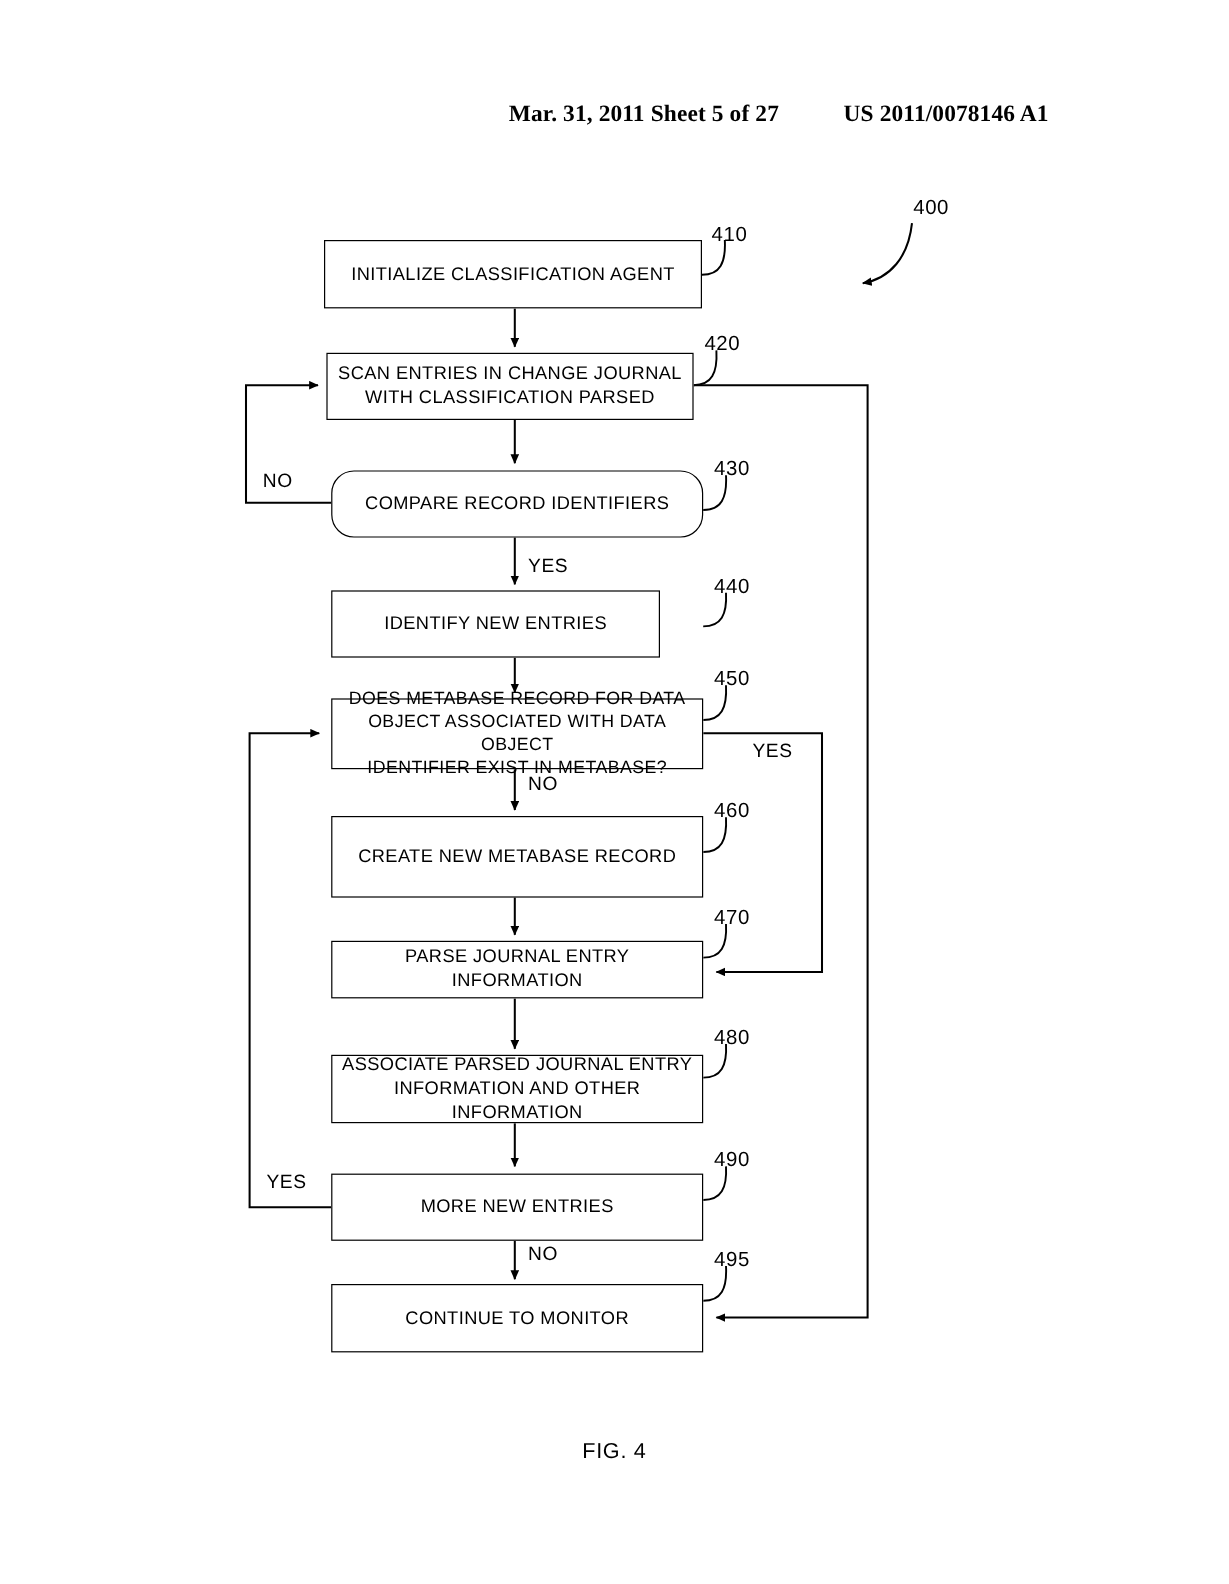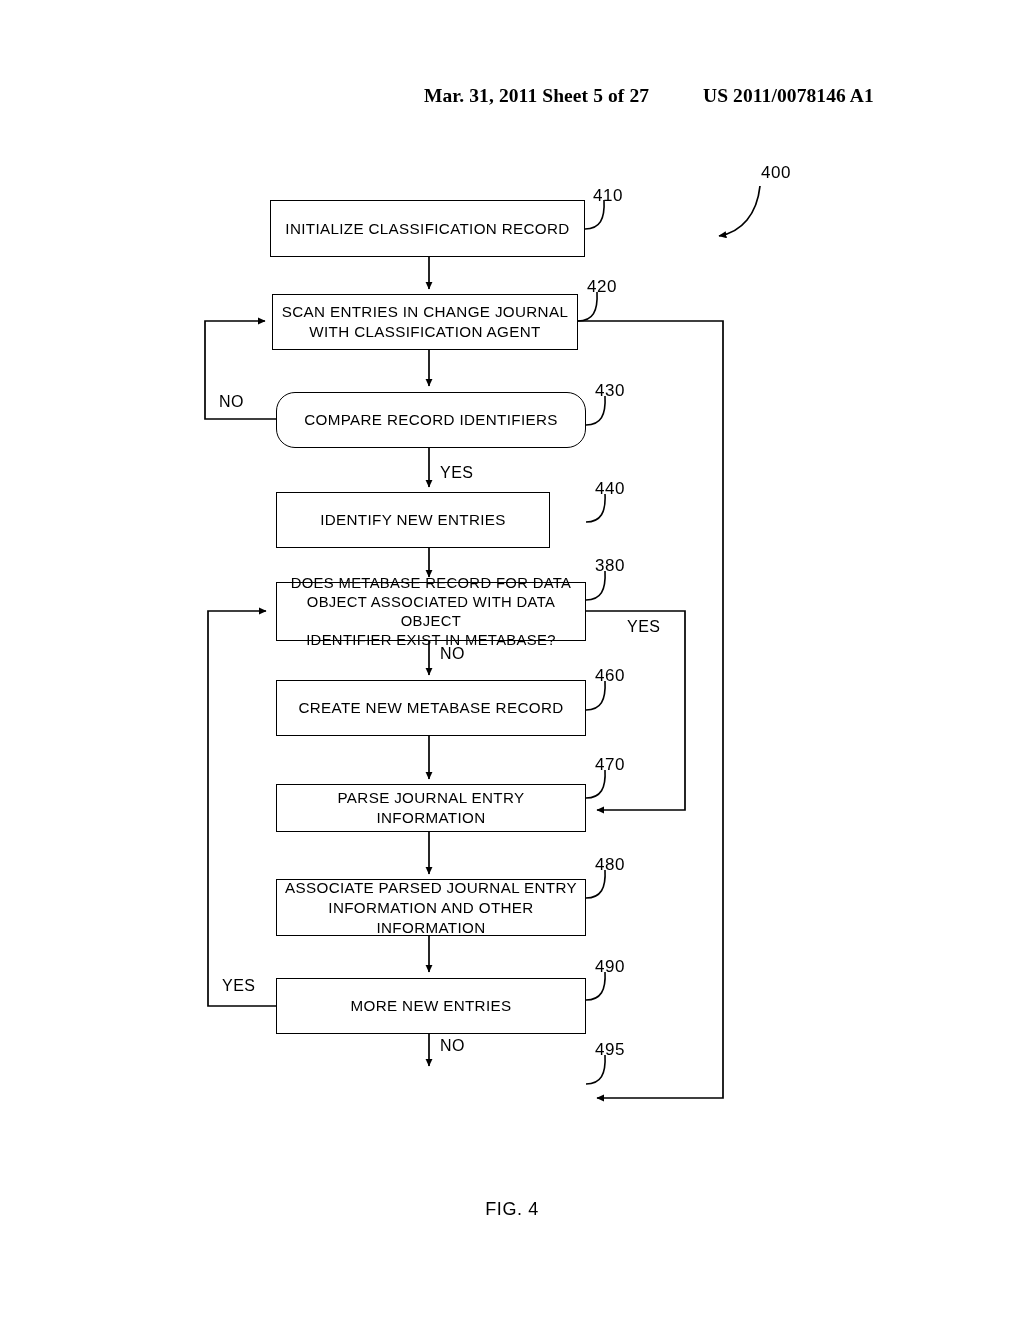--- a/index.html
+++ b/index.html
@@ -165,68 +165,71 @@
       <path d="M586,798 C601,798 606,788 605,770"></path>
       <path d="M586,898 C601,898 606,888 605,870"></path>
       <path d="M586,1000 C601,1000 606,990 605,972"></path>
       <path d="M586,1084 C601,1084 606,1074 605,1055"></path>
     </g>
   </svg>
 
   <div class="refnum" style="left:761px; top:163px;">400</div>
 
   <div class="node" style="left:270px; top:200px; width:315px; height:57px;">
-    <span class="node-label">INITIALIZE CLASSIFICATION RECORD</span>
+    <span class="node-label">INITIALIZE CLASSIFICATION AGENT</span>
   </div>
   <div class="refnum" style="left:593px; top:186px;">410</div>
 
   <div class="node" style="left:272px; top:294px; width:306px; height:56px;">
     <span class="node-label">SCAN ENTRIES IN CHANGE JOURNAL
-WITH CLASSIFICATION AGENT</span>
+WITH CLASSIFICATION PARSED</span>
   </div>
   <div class="refnum" style="left:587px; top:277px;">420</div>
 
   <div class="node" style="left:276px; top:392px; width:310px; height:56px;border-radius:19px;">
     <span class="node-label">COMPARE RECORD IDENTIFIERS</span>
   </div>
   <div class="refnum" style="left:595px; top:381px;">430</div>
 
   <div class="node" style="left:276px; top:492px; width:274px; height:56px;">
     <span class="node-label">IDENTIFY NEW ENTRIES</span>
   </div>
   <div class="refnum" style="left:595px; top:479px;">440</div>
 
   <div class="node" style="left:276px; top:582px; width:310px; height:59px;">
     <span class="node-label" style="line-height:19px; font-size:14.8px;">DOES METABASE RECORD FOR DATA
 OBJECT ASSOCIATED WITH DATA OBJECT
 IDENTIFIER EXIST IN METABASE?</span>
   </div>
-  <div class="refnum" style="left:595px; top:556px;">380</div>
-
-  <div class="node" style="left:276px; top:680px; width:310px; height:56px;">
+  <div class="refnum" style="left:595px; top:556px;">450</div>
+
+  <div class="node" style="left:276px; top:680px; width:310px; height:68px;">
     <span class="node-label">CREATE NEW METABASE RECORD</span>
   </div>
   <div class="refnum" style="left:595px; top:666px;">460</div>
 
   <div class="node" style="left:276px; top:784px; width:310px; height:48px;">
     <span class="node-label">PARSE JOURNAL ENTRY INFORMATION</span>
   </div>
   <div class="refnum" style="left:595px; top:755px;">470</div>
 
   <div class="node" style="left:276px; top:879px; width:310px; height:57px;">
     <span class="node-label">ASSOCIATE PARSED JOURNAL ENTRY
 INFORMATION AND OTHER INFORMATION</span>
   </div>
   <div class="refnum" style="left:595px; top:855px;">480</div>
 
   <div class="node" style="left:276px; top:978px; width:310px; height:56px;">
     <span class="node-label">MORE NEW ENTRIES</span>
   </div>
   <div class="refnum" style="left:595px; top:957px;">490</div>
 
+  <div class="node" style="left:276px; top:1070px; width:310px; height:57px;">
+    <span class="node-label">CONTINUE TO MONITOR</span>
+  </div>
   <div class="refnum" style="left:595px; top:1040px;">495</div>
 
   <div class="edge-label" style="left:219px; top:393px;">NO</div>
   <div class="edge-label" style="left:440px; top:464px;">YES</div>
   <div class="edge-label" style="left:627px; top:618px;">YES</div>
   <div class="edge-label" style="left:440px; top:645px;">NO</div>
   <div class="edge-label" style="left:222px; top:977px;">YES</div>
   <div class="edge-label" style="left:440px; top:1037px;">NO</div>
 
 </div>

